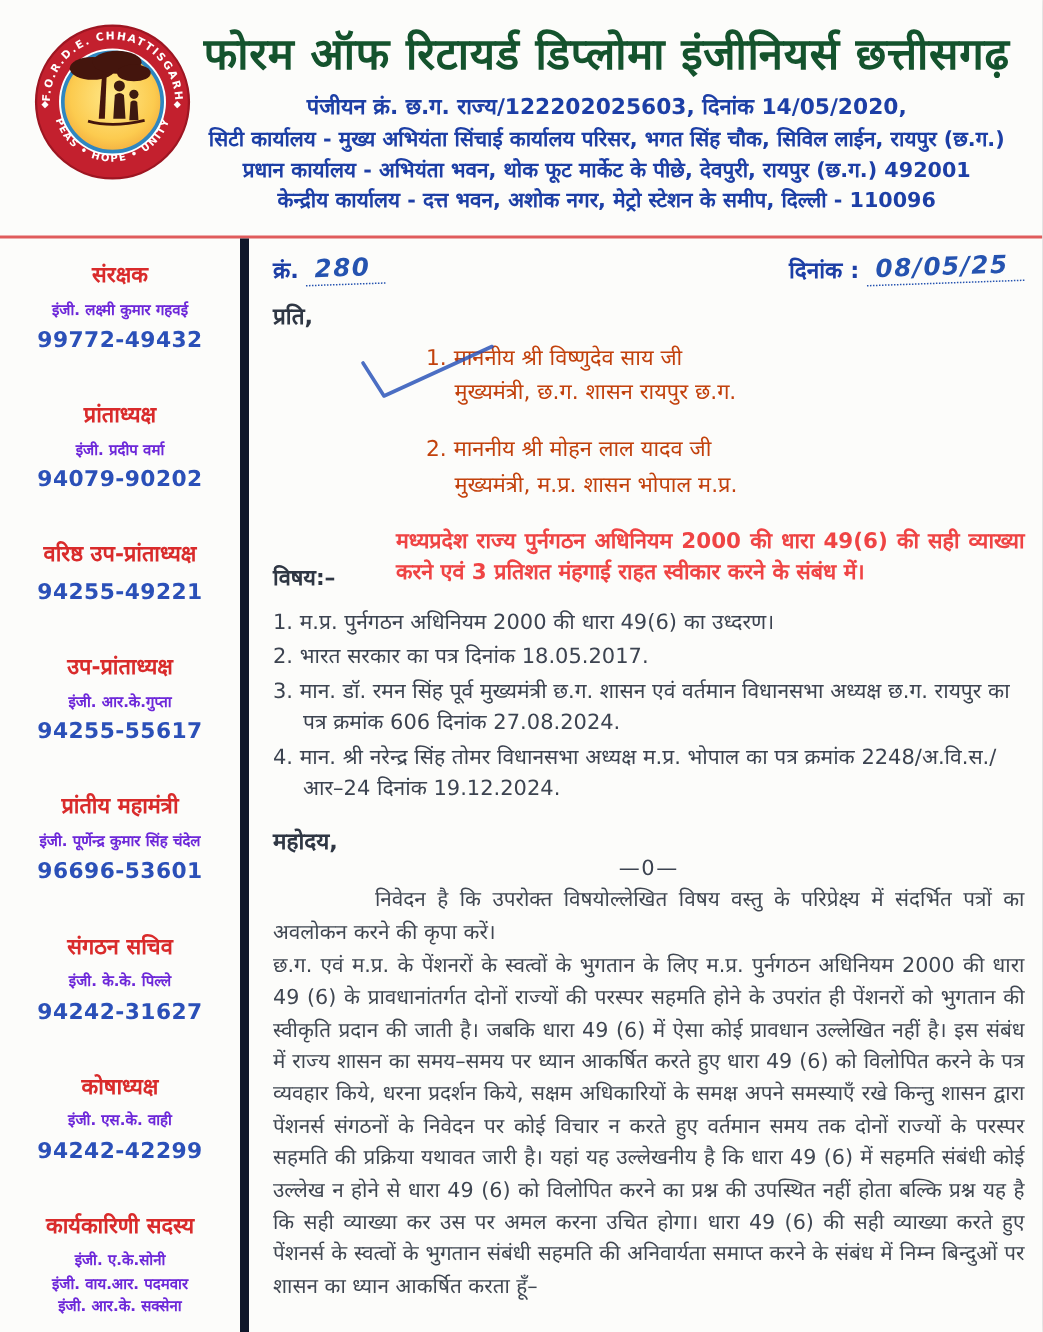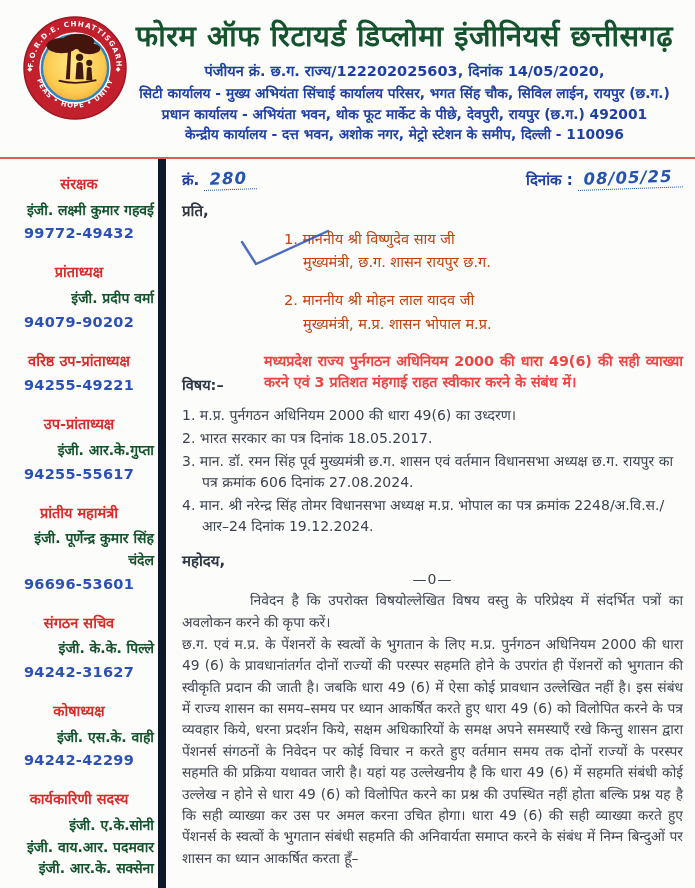--- a/index.html
+++ b/index.html
@@ -17,27 +17,27 @@
   .org-name {
     color:#14532d; font-size:29px; font-weight:bold; letter-spacing:.5px;
     line-height:1.15; margin-bottom:7px; white-space:nowrap;
   }
   .reg-line { color:#1d3fa6; font-weight:bold; font-size:14.5px; margin-bottom:3px; }
   .addr-line { color:#1d3fa6; font-weight:bold; font-size:13.8px; line-height:1.48; }
   .rule { border-top:2px solid #e05c5c; }
   
   .content-row { display:flex; height:729px; }
   .sidebar {
-    width:166px; flex:none; border-right:8px solid #0f172a;
+    width:166px; flex:none; border-right:6px solid #0f172a;
     padding:16px 4px 8px; text-align:center;
     display:flex; flex-direction:column; justify-content:space-between;
   }
   .sb-block { line-height:1.35; }
   .sb-title { color:#d92b2b; font-weight:bold; font-size:14.5px; margin-bottom:5px; }
-  .sb-name  { color:#14532d; font-weight:600; font-size:14px; line-height:1.55;text-align:right; }
+  .sb-name  { color:#6d28d9; font-weight:600; font-size:10px; line-height:1.55; }
   .sb-phone { color:#2b50b8; font-weight:bold; font-size:14.5px; margin-top:3px; letter-spacing:.3px; }
   
   .letter {
     flex:1; padding:10px 12px 0 16px; position:relative;
     color:#3f4651; font-size:13.8px;
   }
   .num-date-row {
     display:flex; justify-content:space-between; align-items:flex-end;
     color:#1d3fa6; font-weight:bold; font-size:15px; margin-bottom:9px;
   }

